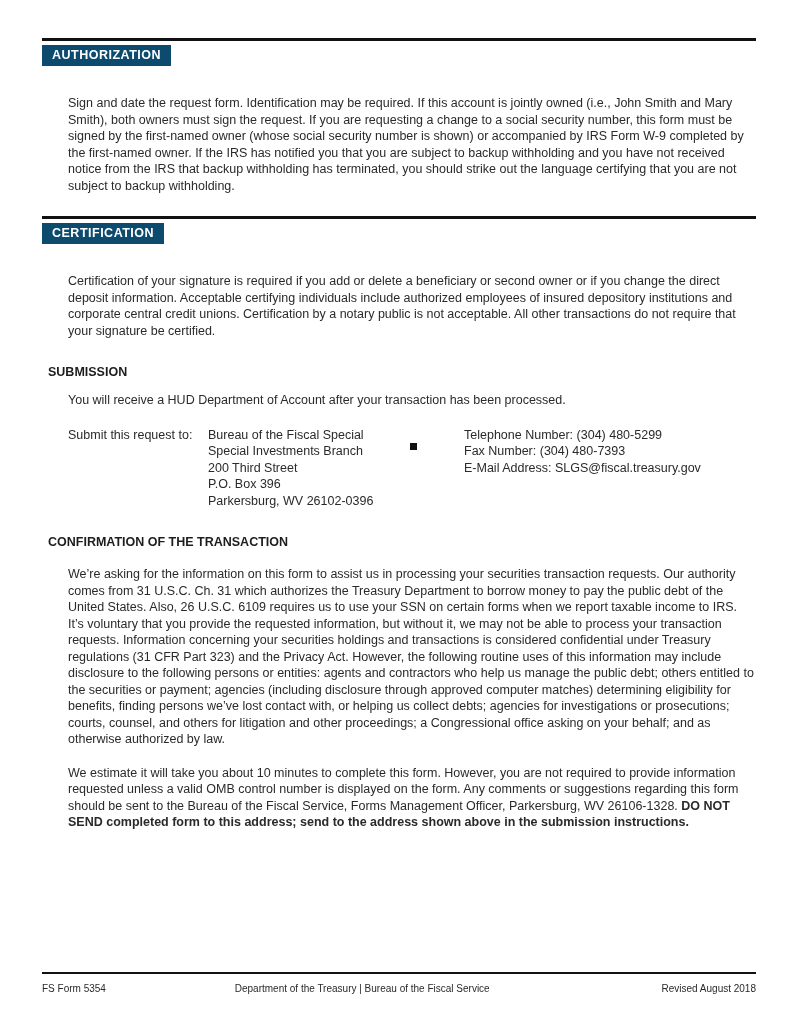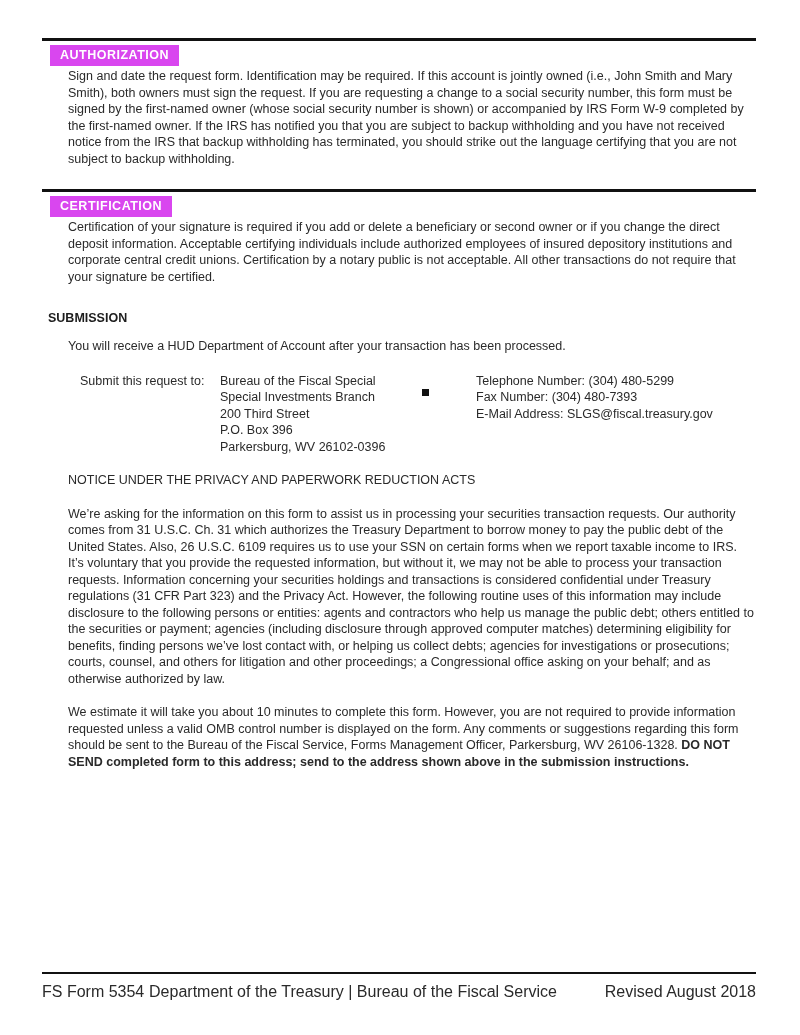--- a/index.html
+++ b/index.html
@@ -17,30 +17,30 @@
     background: #ffffff;
     overflow: hidden;
   }
   .rule-thick {
     height: 3px;
     background: #111111;
     width: 100%;
   }
   .section-label {
     display: inline-block;
-    background: #d946ef;
+    background: #0c4a6e;
     color: #ffffff;
     font-size: 12.5px;
     font-weight: bold;
     letter-spacing: 0.5px;
     padding: 3px 10px 4px 10px;
-    margin: 4px 0 0 8px;
+    margin: 4px 0 0 0;
   }
   .body-par {
-    margin: 2px 2px 0 26px;
+    margin: 29px 2px 0 26px;
     font-size: 12.5px;
     line-height: 16.5px;
     color: #2a2a2a;
   }
   .gap-section { margin-top: 22px; }
   .plain-heading {
     margin: 26px 0 0 6px;
     font-size: 12.5px;
     font-weight: bold;
     color: #1d1d1d;
@@ -49,21 +49,21 @@
     margin: 13px 0 0 26px;
     font-size: 12.5px;
     line-height: 16.5px;
   }
   .submit-row {
     display: flex;
     margin: 18px 0 0 26px;
     font-size: 12.5px;
     line-height: 16.5px;
   }
-  .submit-label { width: 140px; flex: 0 0 140px; margin-left: 12px; }
+  .submit-label { width: 140px; flex: 0 0 140px; }
   .address-col { width: 200px; flex: 0 0 200px; }
   .bullet-col { width: 56px; flex: 0 0 56px; text-align: left; padding-top: 11px; padding-left: 2px; }
   .square-bullet {
     display: inline-block;
     width: 7px;
     height: 7px;
     background: #111111;
   }
   .contact-col { flex: 1 1 auto; }
   .notice-line {
@@ -76,21 +76,21 @@
     position: absolute;
     left: 42px;
     right: 44px;
     top: 972px;
   }
   .footer-rule { height: 2px; background: #111111; width: 100%; }
   .footer-row {
     display: flex;
     justify-content: space-between;
     margin-top: 9px;
-    font-size: 16px;
+    font-size: 10px;
     color: #2a2a2a;
   }
   .footer-left { flex: 0 0 auto; }
   .footer-center { flex: 1 1 auto; text-align: center; }
   .footer-right { flex: 0 0 auto; margin-left: 43px; }
 </style>
 </head>
 <body>
 
 <div class="page">
@@ -122,21 +122,21 @@
       <span class="square-bullet"></span>
     </div>
     <div class="contact-col">
       <div>Telephone Number: (304) 480-5299</div>
       <div>Fax Number: (304) 480-7393</div>
       <div>E-Mail Address: SLGS@fiscal.treasury.gov</div>
     </div>
   </div>
 
   
-  <div class="notice-line">NOTICE UNDER THE PRIVACY AND PAPERWORK REDUCTION ACTS</div>
+  <div class="plain-heading">CONFIRMATION OF THE TRANSACTION</div>
   <div class="body-par" style="margin-top:17px;">We’re asking for the information on this form to assist us in processing your securities transaction requests. Our authority comes from 31 U.S.C. Ch. 31 which authorizes the Treasury Department to borrow money to pay the public debt of the United States. Also, 26 U.S.C. 6109 requires us to use your SSN on certain forms when we report taxable income to IRS. It’s voluntary that you provide the requested information, but without it, we may not be able to process your transaction requests. Information concerning your securities holdings and transactions is considered confidential under Treasury regulations (31 CFR Part 323) and the Privacy Act. However, the following routine uses of this information may include disclosure to the following persons or entities: agents and contractors who help us manage the public debt; others entitled to the securities or payment; agencies (including disclosure through approved computer matches) determining eligibility for benefits, finding persons we’ve lost contact with, or helping us collect debts; agencies for investigations or prosecutions; courts, counsel, and others for litigation and other proceedings; a Congressional office asking on your behalf; and as otherwise authorized by law.</div>
   <div class="body-par" style="margin-top:17px;">
     <span>We estimate it will take you about 10 minutes to complete this form. However, you are not required to provide information requested unless a valid OMB control number is displayed on the form.  Any comments or suggestions regarding this form should be sent to the Bureau of the Fiscal Service, Forms Management Officer, Parkersburg, WV 26106-1328. </span><span class="bold-tail">DO NOT SEND completed form to this address; send to the address shown above in the submission instructions.</span>
   </div>
 
   
   <div class="footer">
     <div class="footer-rule"></div>
     <div class="footer-row">
       <div class="footer-left">FS Form 5354</div>

